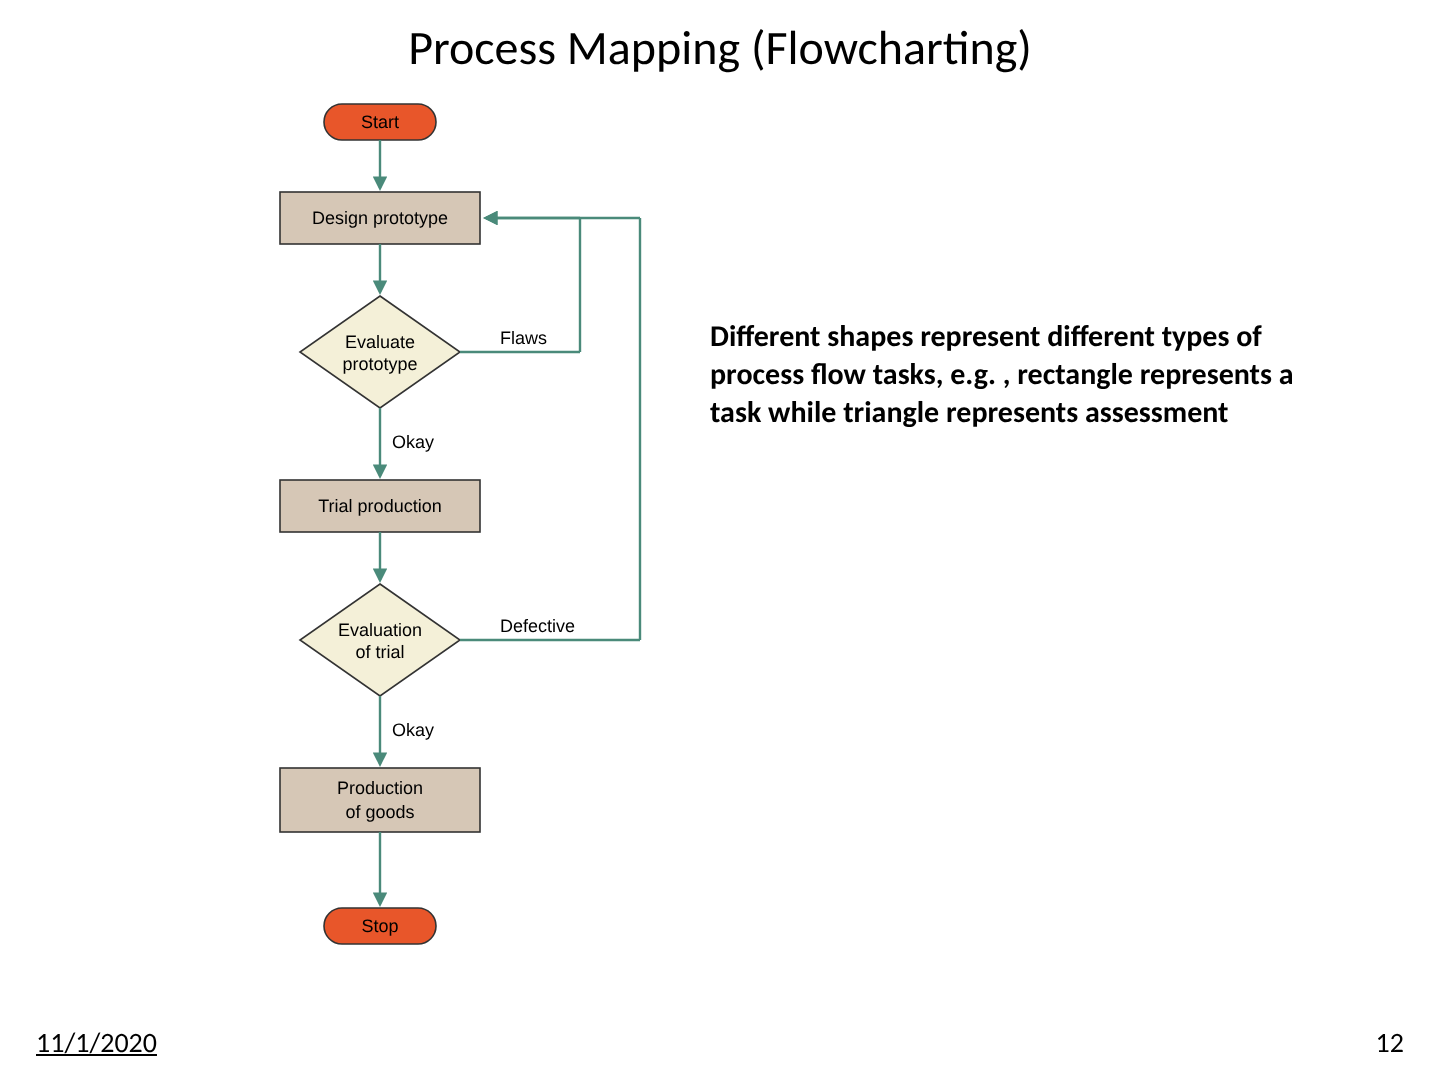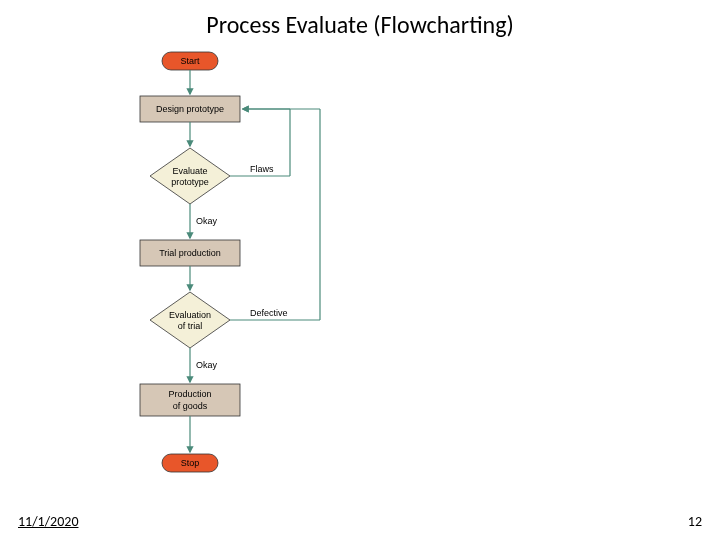--- a/index.html
+++ b/index.html
@@ -11,21 +11,22 @@
   .page { position: absolute; bottom: 10px; right: 18px; font-size: 14px; }
   .flow { position: absolute; top: 48px; left: 120px; width: 240px; height: 455px; }
   .flow svg { width: 100%; height: 100%; }
   .lbl { font-family: Arial, sans-serif; font-size: 9px; fill: #000; text-anchor: middle; }
   .lblside { font-family: Arial, sans-serif; font-size: 9px; fill: #000; }
 </style>
 </head>
 <body>
 
 <div class="slide">
-  <div class="title">Process Evaluate (Flowcharting)</div>
+  <div class="title">Process Mapping (Flowcharting)</div>
+  <div class="desc">Different shapes represent different types of process flow tasks, e.g. , rectangle represents a task while triangle represents assessment</div>
   <div class="date">11/1/2020</div>
   <div class="page">12</div>
 
   <div class="flow">
     <svg viewBox="0 0 240 455">
       <defs>
         <marker id="ah" viewBox="0 0 10 10" refX="8" refY="5" markerWidth="6" markerHeight="6" orient="auto">
           <path d="M 0 0 L 10 5 L 0 10 z" fill="#4a8a7a"></path>
         </marker>
       </defs>

